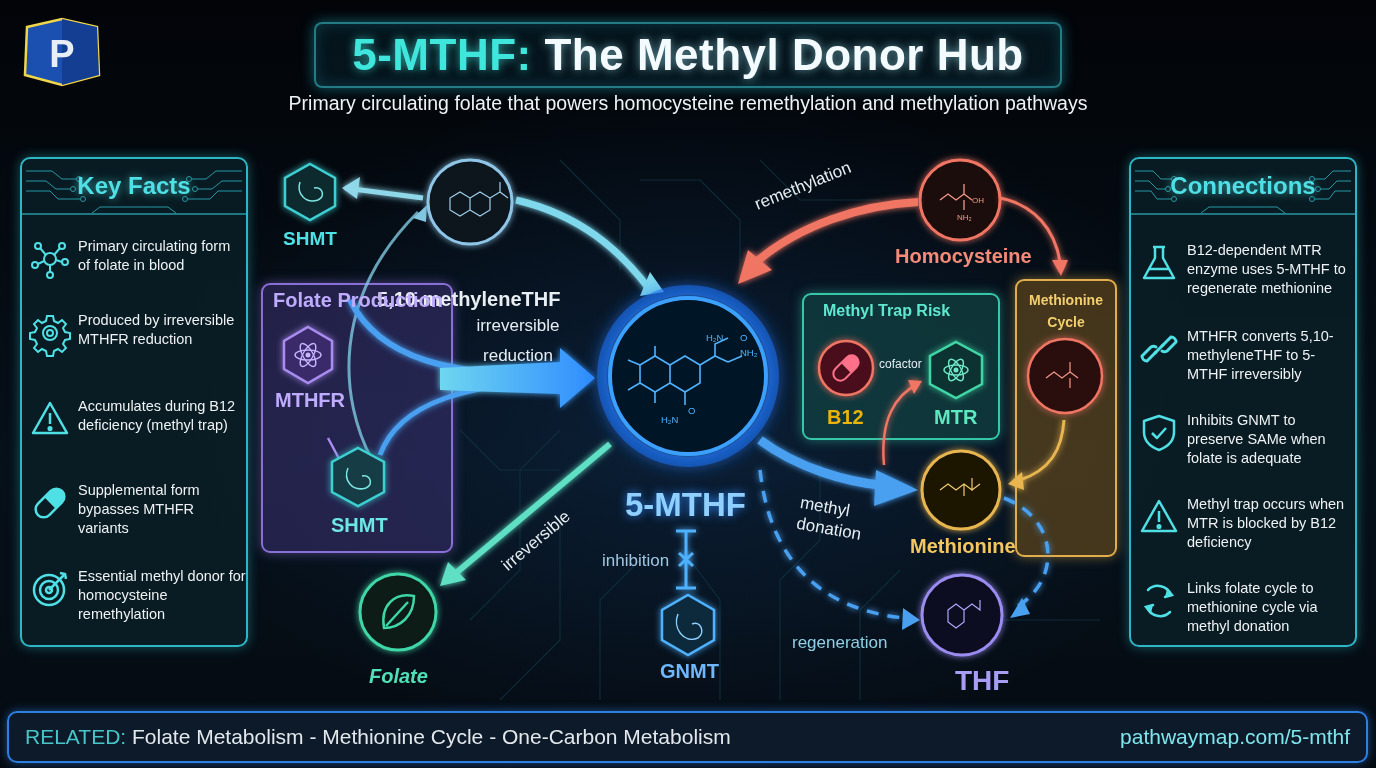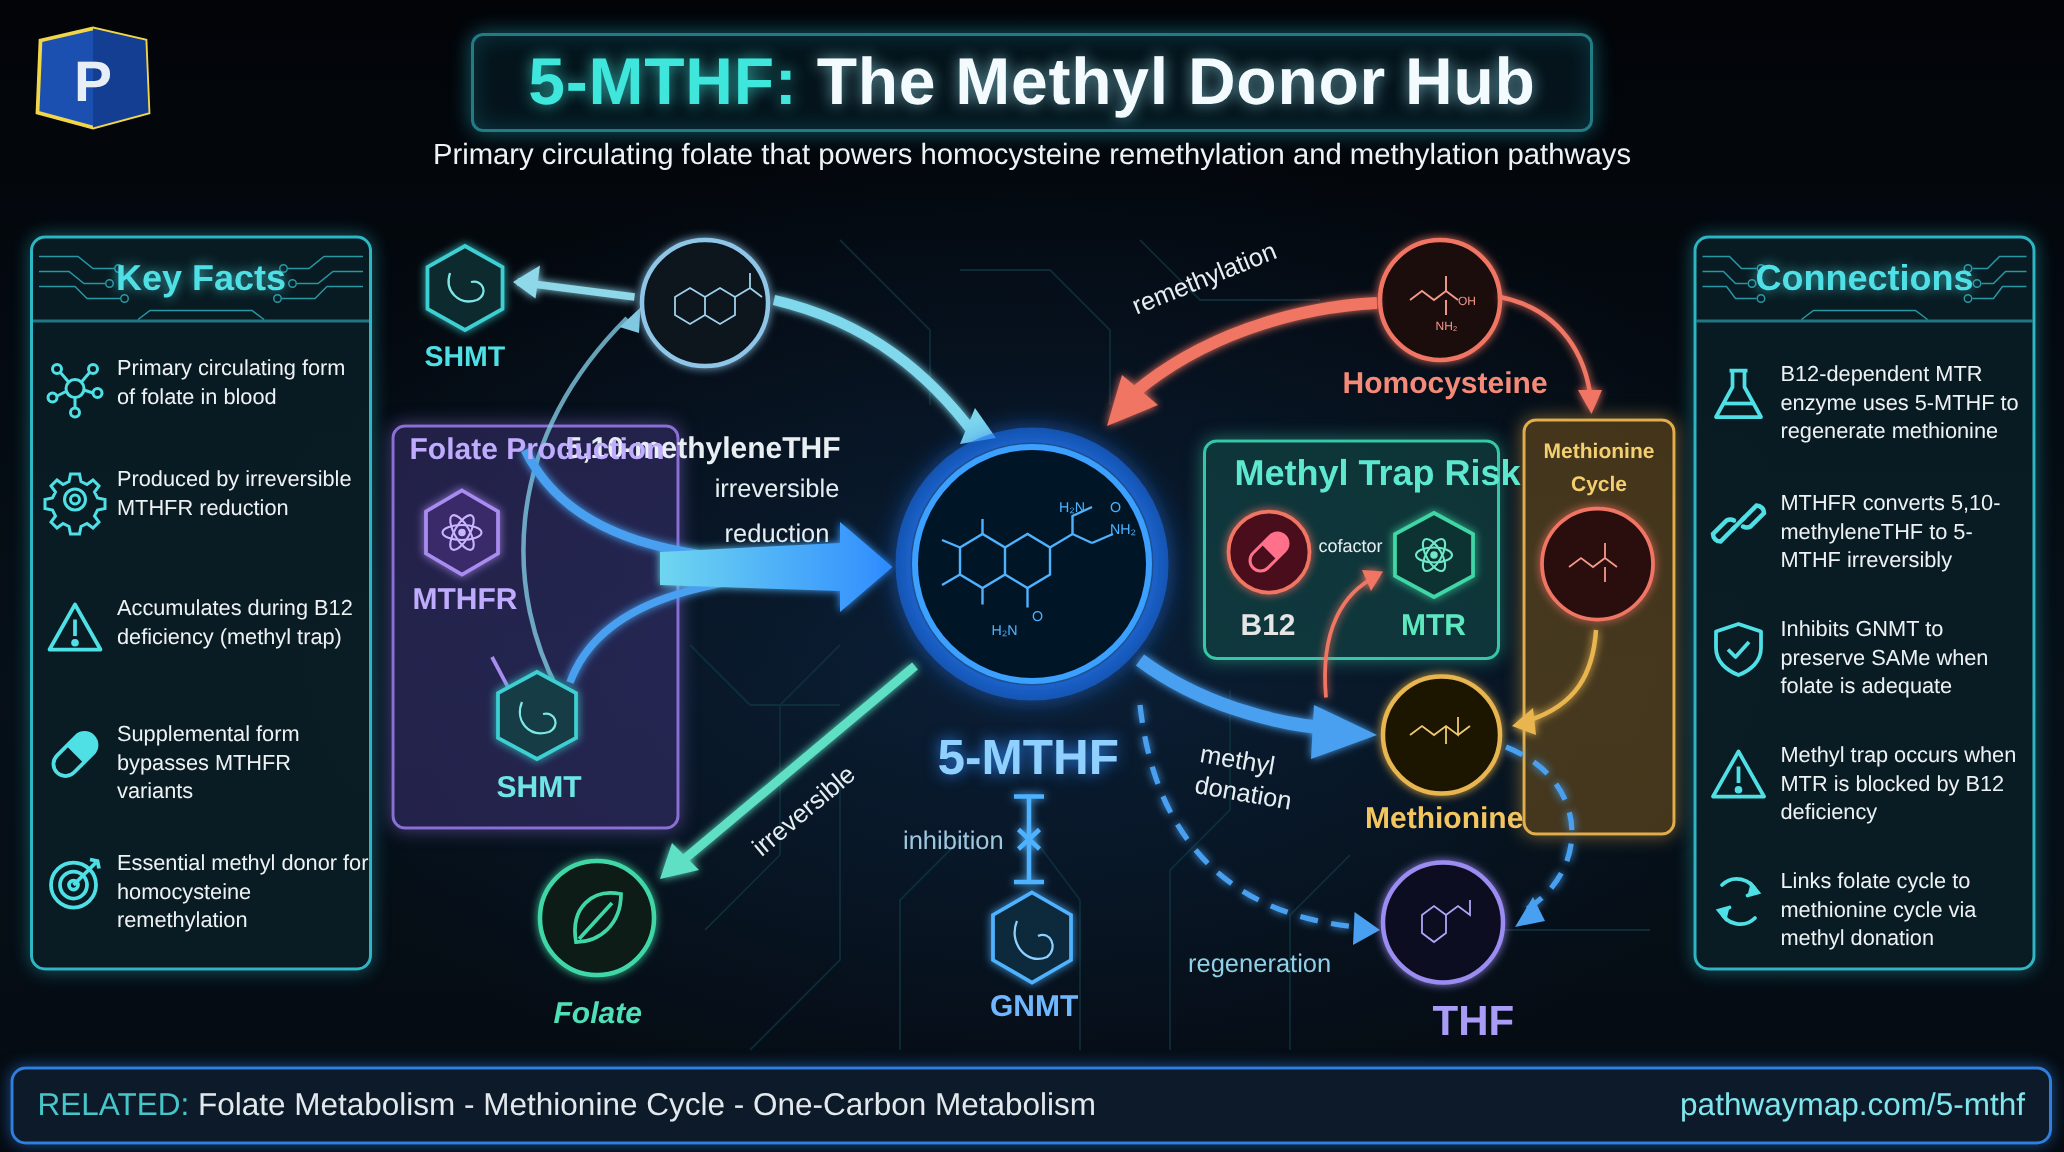--- a/index.html
+++ b/index.html
@@ -466,22 +466,22 @@
 
 <div class="node-label" style="left:283px;top:228px;font-size:19px;color:#4fe0e6;">SHMT</div>
 <div class="node-label" style="left:377px;top:248px;font-size:20px;color:#e8eef2;margin-top:40px;">5,10-methyleneTHF</div>
 <div class="node-label" style="left:273px;top:289px;font-size:20px;color:#c0acff;">Folate Production</div>
 <div class="node-label" style="left:275px;top:389px;font-size:20px;color:#c0acff;">MTHFR</div>
 <div class="node-label" style="left:331px;top:514px;font-size:20px;color:#6fe6e6;">SHMT</div>
 <div class="node-label" style="left:369px;top:665px;font-size:20px;color:#4fe0b6;font-style:italic;">Folate</div>
 <div class="node-label" style="left:625px;top:486px;font-size:33px;color:#8fd0ff;text-shadow:0 0 10px rgba(47,140,255,0.9);">5-MTHF</div>
 <div class="node-label" style="left:660px;top:660px;font-size:20px;color:#6fb8ff;">GNMT</div>
 <div class="node-label" style="left:895px;top:245px;font-size:20px;color:#f58a78;">Homocysteine</div>
-<div class="node-label" style="left:823px;top:302px;font-size:24px;color:#5ee8d0;">Methyl Trap Risk</div>
-<div class="node-label" style="left:827px;top:406px;font-size:20px;color:#e5e5e5;">B12</div>
+<div class="node-label" style="left:823px;top:302px;font-size:16px;color:#5ee8d0;">Methyl Trap Risk</div>
+<div class="node-label" style="left:827px;top:406px;font-size:20px;color:#eab308;">B12</div>
 <div class="node-label" style="left:934px;top:406px;font-size:20px;color:#5ee8c0;">MTR</div>
 <div class="node-label" style="left:1018px;top:289px;width:96px;font-size:14px;line-height:22px;color:#f3cf70;white-space:normal;">Methionine Cycle</div>
 <div class="node-label" style="left:910px;top:535px;font-size:20px;color:#f3c660;">Methionine</div>
 <div class="node-label" style="left:943px;top:665px;font-size:28px;color:#a89cf6;margin-left:12px;">THF</div>
 
 <div class="edge-label" style="left:470px;top:311px;width:96px;text-align:center;font-size:17px;line-height:30px;white-space:normal;">irreversible reduction</div>
 <div class="edge-label" style="left:752px;top:196px;font-size:17px;transform:rotate(-22deg);transform-origin:left top;">remethylation</div>
 <div class="edge-label" style="left:498px;top:560px;font-size:17px;transform:rotate(-40deg);transform-origin:left top;">irreversible</div>
 <div class="edge-label" style="left:602px;top:551px;font-size:17px;color:#9fc8e0;">inhibition</div>
 <div class="edge-label" style="left:798px;top:498px;width:72px;font-size:17px;line-height:21px;white-space:normal;transform:rotate(10deg);">methyl donation</div>

